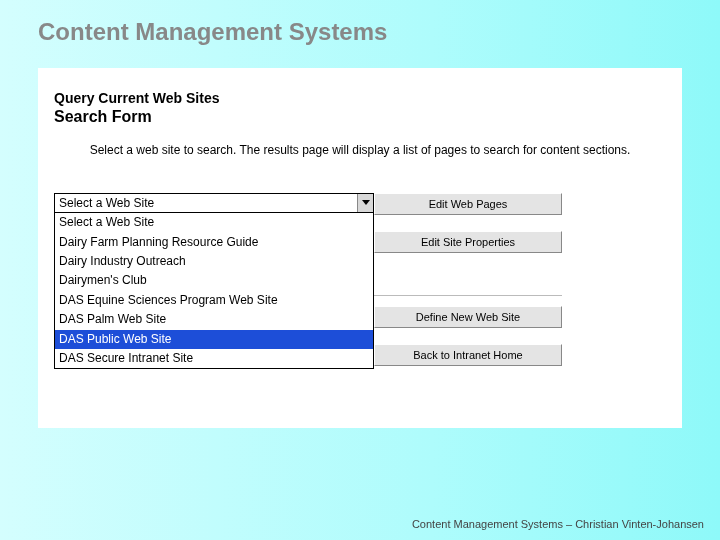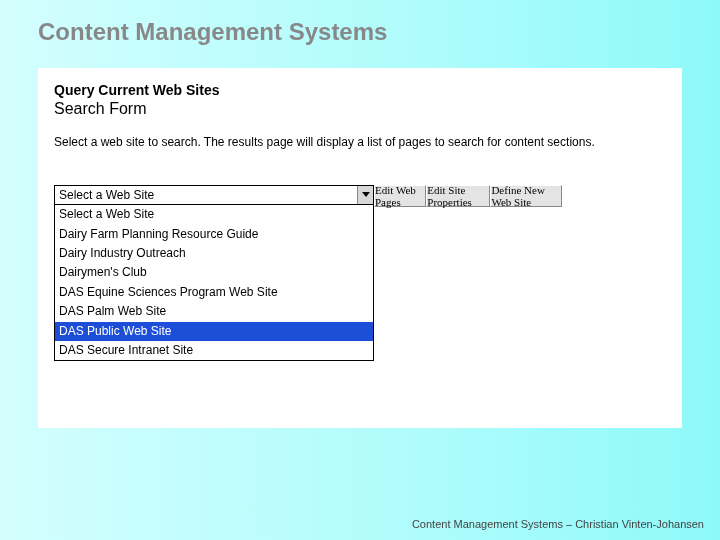--- a/index.html
+++ b/index.html
@@ -15,38 +15,40 @@
     font-size: 24px;
     font-weight: bold;
     color: #888;
     padding: 18px 12px 0 38px;
   }
   .content-panel {
     background: #ffffff;
     margin: 22px auto 0 auto;
     width: 644px;
     height: 360px;
-    padding: 14px 16px;
+    padding: 22px 16px;
     position: relative;
   }
   .query-heading {
     font-size: 14px;
     font-weight: bold;
     color: #000;
   }
   .subheading {
     font-size: 16px;
     color: #000;
     margin-top: 2px;
+    font-weight: bold;
   }
   .instructions {
     font-size: 12px;
     color: #000;
     margin-top: 16px;
     line-height: 1.35;
+    text-align: center;
   }
   .form-area {
     margin-top: 35px;
     display: flex;
   }
   .left-col {
     width: 320px;
   }
   .select-wrap {
     position: relative;
@@ -86,22 +88,21 @@
     line-height: 1.45;
     cursor: default;
   }
   .listbox-item.selected {
     background: #1d4ed8;
     color: #fff;
   }
   .right-col {
     width: 188px;
     display: flex;
-    flex-direction: row;
-    font-family: Liberation Serif, serif;
+    flex-direction: column;
   }
   .btn {
     height: 22px;
     background: #e4e4e4;
     border: 1px solid #888;
     border-top-color: #fff;
     border-left-color: #fff;
     font-size: 11px;
     display: flex;
     align-items: center;
@@ -157,17 +158,18 @@
     </div>
 
     <div class="right-col">
       <div class="btn">Edit Web Pages</div>
       <div class="gap-s"></div>
       <div class="btn">Edit Site Properties</div>
       <div class="gap-l"></div>
       <hr>
       <div class="btn">Define New Web Site</div>
       <div class="gap-s"></div>
+      <div class="btn">Back to Intranet Home</div>
     </div>
   </div>
 </div>
 
 <div class="footer">Content Management Systems – Christian Vinten-Johansen</div>
 
 </body></html>

